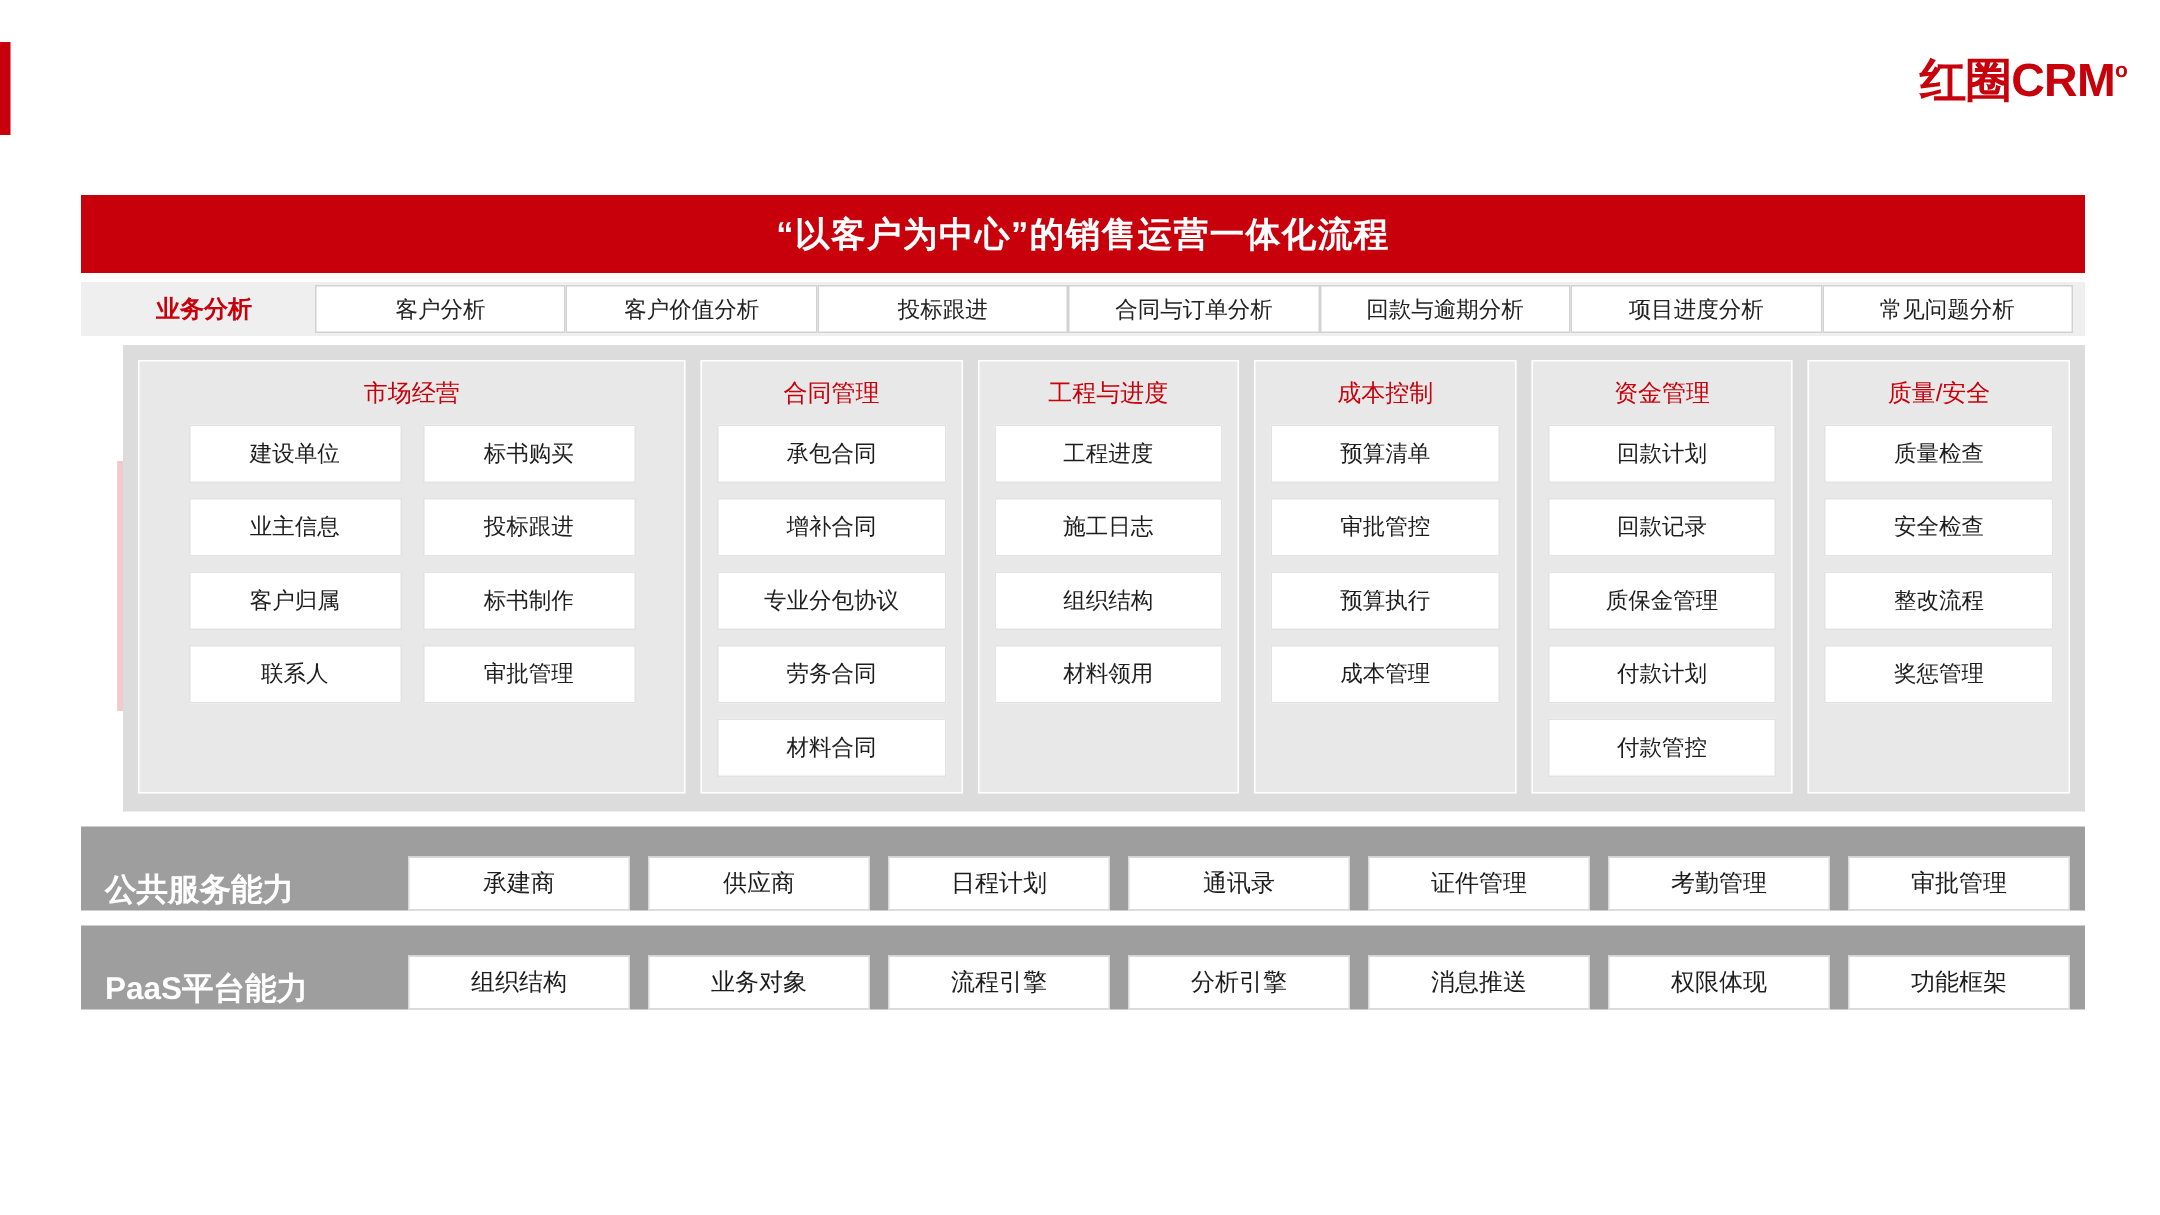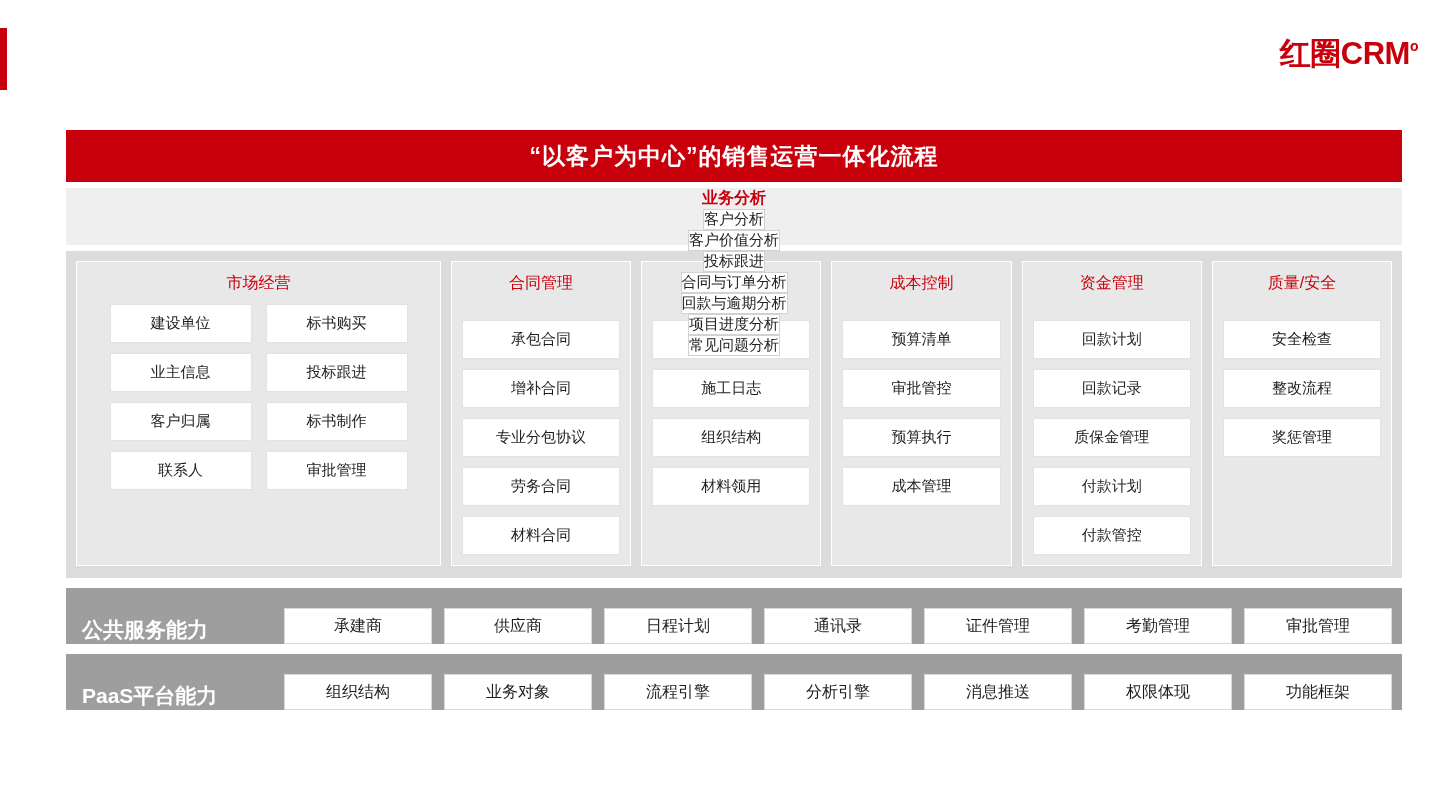--- a/index.html
+++ b/index.html
@@ -53,21 +53,21 @@
     color: rgba(214, 80, 80, 0.30);
     letter-spacing: 4px;
     line-height: 1;
     pointer-events: none;
     user-select: none;
     white-space: nowrap;
   }
 
   .stage {
     position: absolute;
-    left: 66px;
+    left: 54px;
     top: 130px;
     width: 1336px;
   }
 
   
   .title-banner {
     background: #c7000b;
     color: #ffffff;
     height: 52px;
     display: flex;
@@ -77,28 +77,27 @@
     font-weight: bold;
     letter-spacing: 1px;
     position: relative;
     z-index: 3;
   }
 
   
   .analysis-row {
     margin-top: 6px;
     background: #efefef;
-    height: 57px;
+    height: 36px;
     display: flex;
     align-items: center;
     padding: 0 8px;
     gap: 0;
     position: relative;
     z-index: 3;
-    flex-direction: column;
   }
   .analysis-label {
     width: 148px;
     text-align: center;
     color: #c7000b;
     font-weight: bold;
     font-size: 16px;
     flex: none;
   }
   .analysis-item {
@@ -115,20 +114,21 @@
 
   
   .panel {
     margin-top: 6px;
     background: #dcdcdc;
     padding: 10px 10px 12px 10px;
     display: flex;
     gap: 10px;
     position: relative;
     z-index: 2;
+    margin-left: 28px;
   }
   .col {
     background: rgba(255,255,255,0.35);
     border: 1px solid #ffffff;
     padding: 8px 10px 10px 10px;
     display: flex;
     flex-direction: column;
     align-items: stretch;
   }
   .col-title {
@@ -152,21 +152,21 @@
     display: flex;
     align-items: center;
     justify-content: center;
     font-size: 15px;
     color: #1d1d1d;
     white-space: nowrap;
   }
   
   .col-market { width: 343px; flex: none; }
   .col-market .cell { width: 140px; font-family: Liberation Serif, serif; }
-  .col-std { flex: 1 1 0; gap: 16px; }
+  .col-std { flex: 1 1 0; }
   .col-std .cell { width: 100%; }
 
   
   .bottom-row {
     margin-top: 10px;
     background: #9e9e9e;
     height: 56px;
     display: flex;
     align-items: flex-end;
     padding: 0 10px;
@@ -275,20 +275,21 @@
         <div class="cell">回款记录</div>
         <div class="cell">质保金管理</div>
         <div class="cell">付款计划</div>
         <div class="cell">付款管控</div>
       </div>
     </div>
 
     <div class="col col-std">
       <div class="col-title">质量/安全</div>
       <div class="cells">
+        <div class="cell">质量检查</div>
         <div class="cell">安全检查</div>
         <div class="cell">整改流程</div>
         <div class="cell">奖惩管理</div>
       </div>
     </div>
 
   </div>
 
   <div class="bottom-row">
     <div class="bottom-label">公共服务能力</div>

